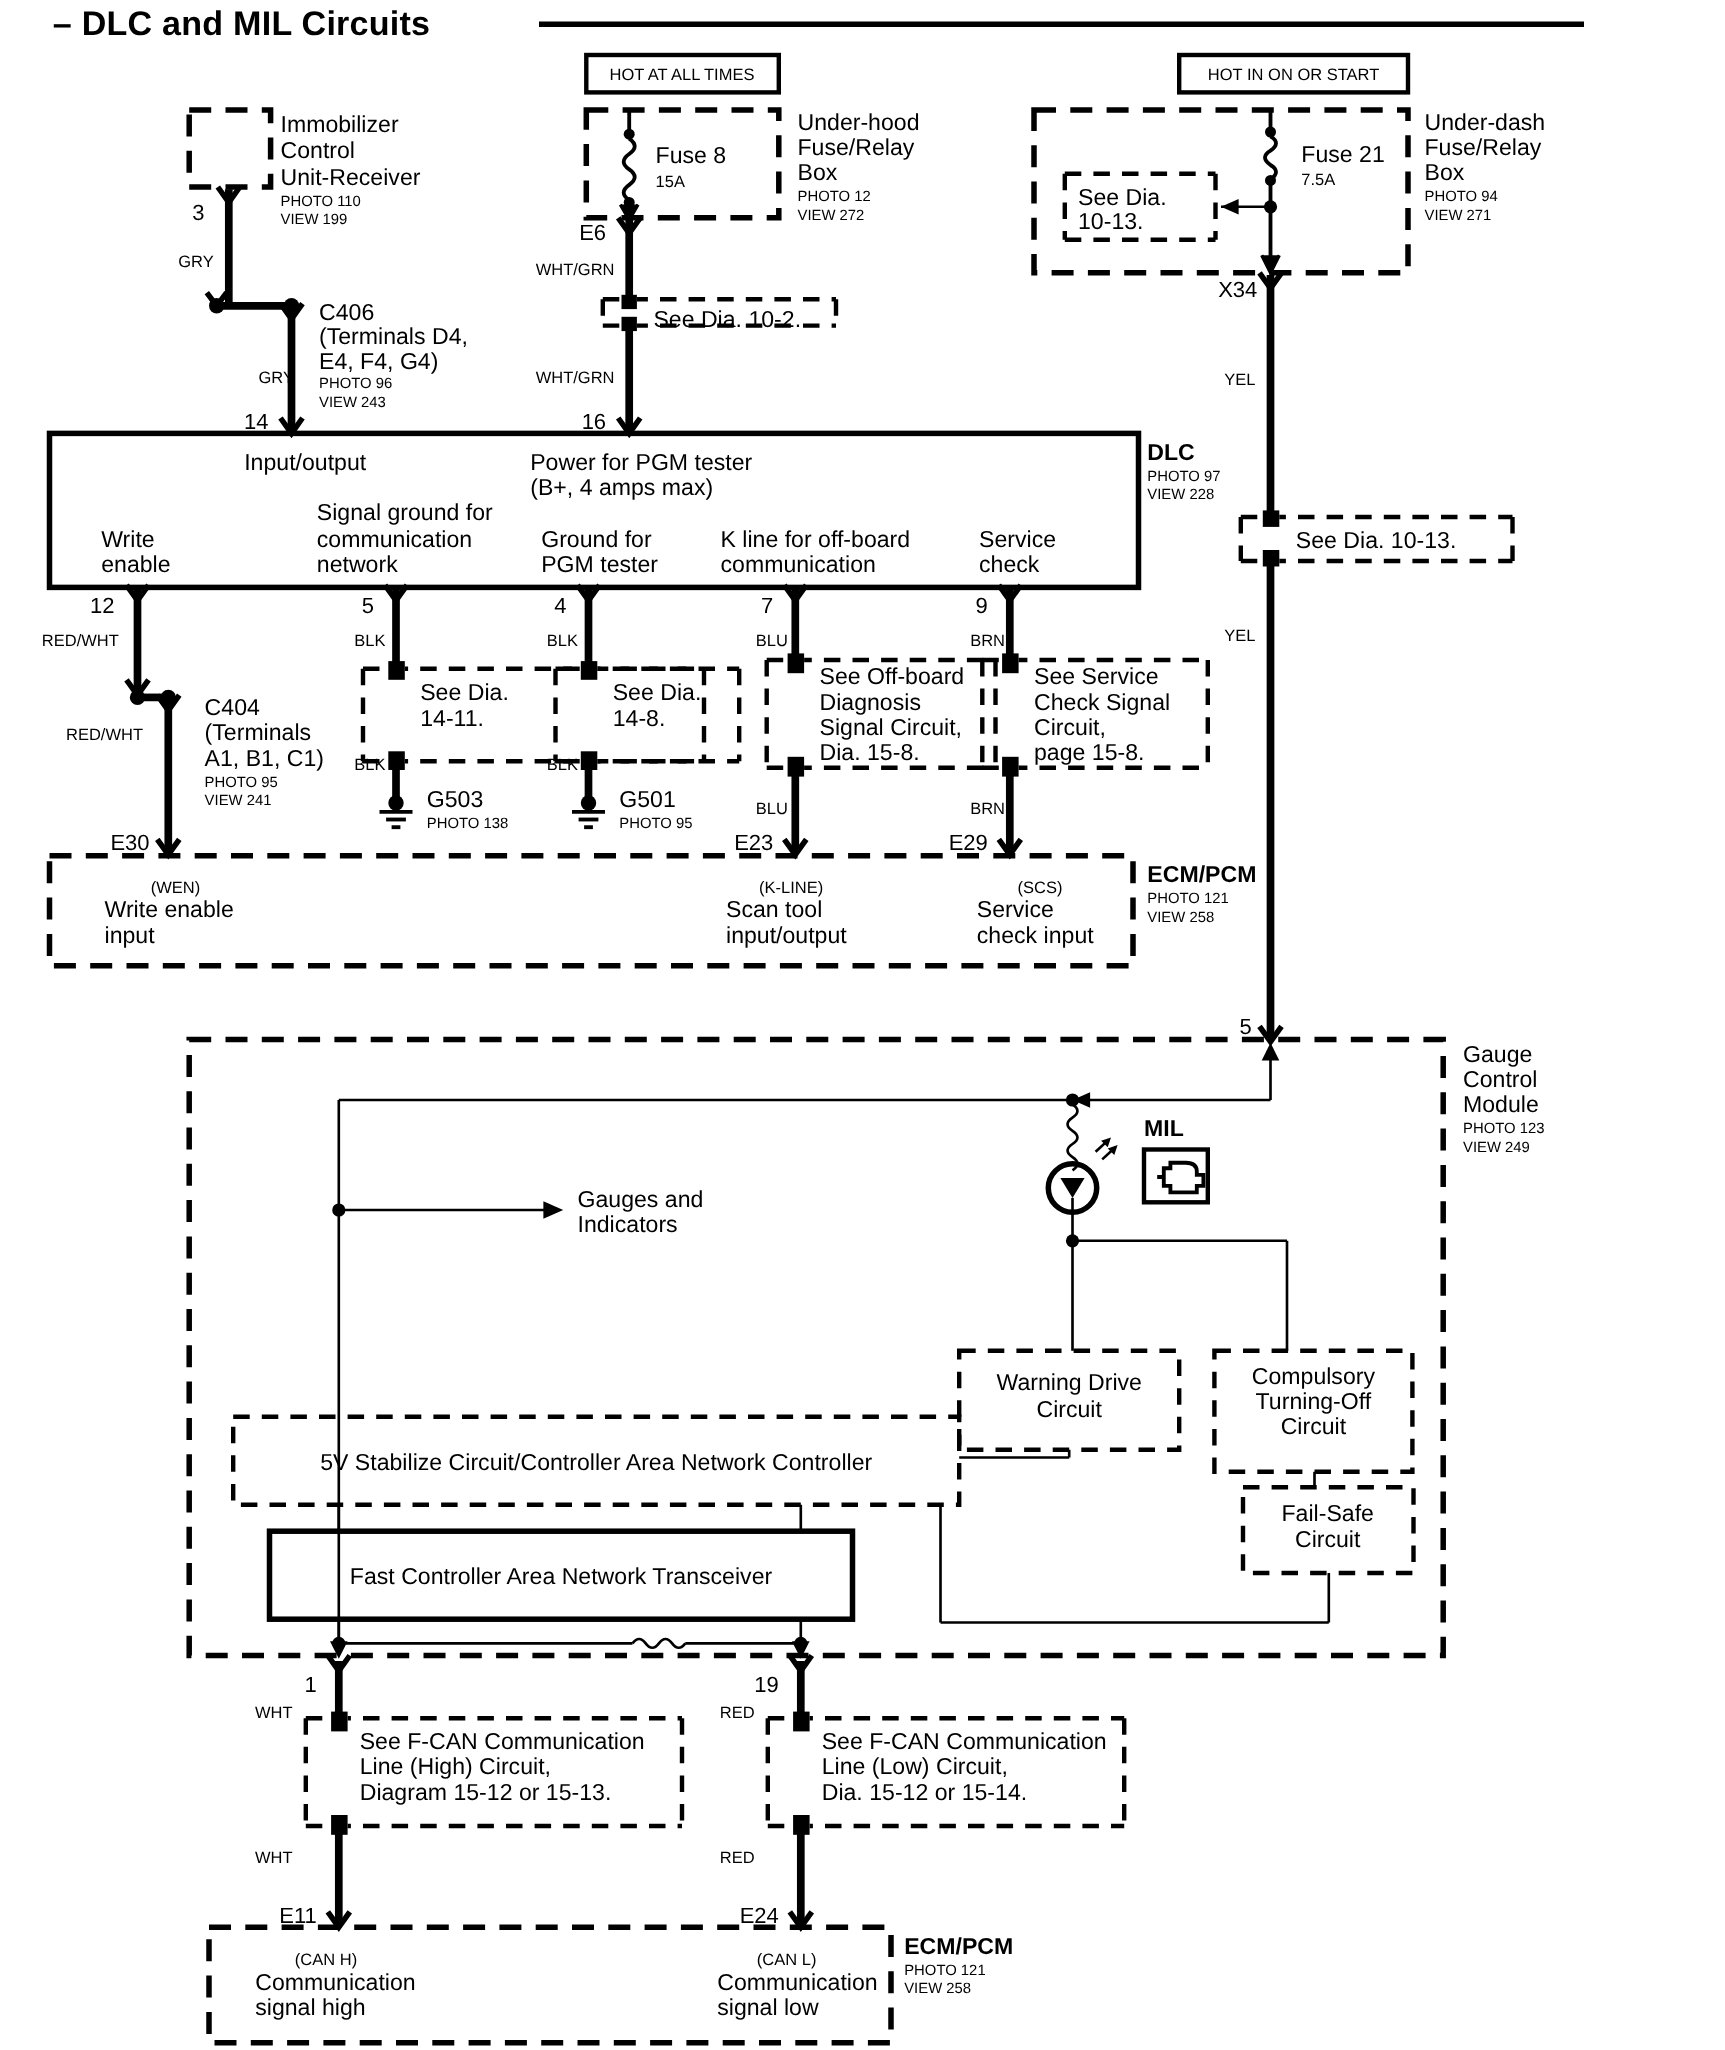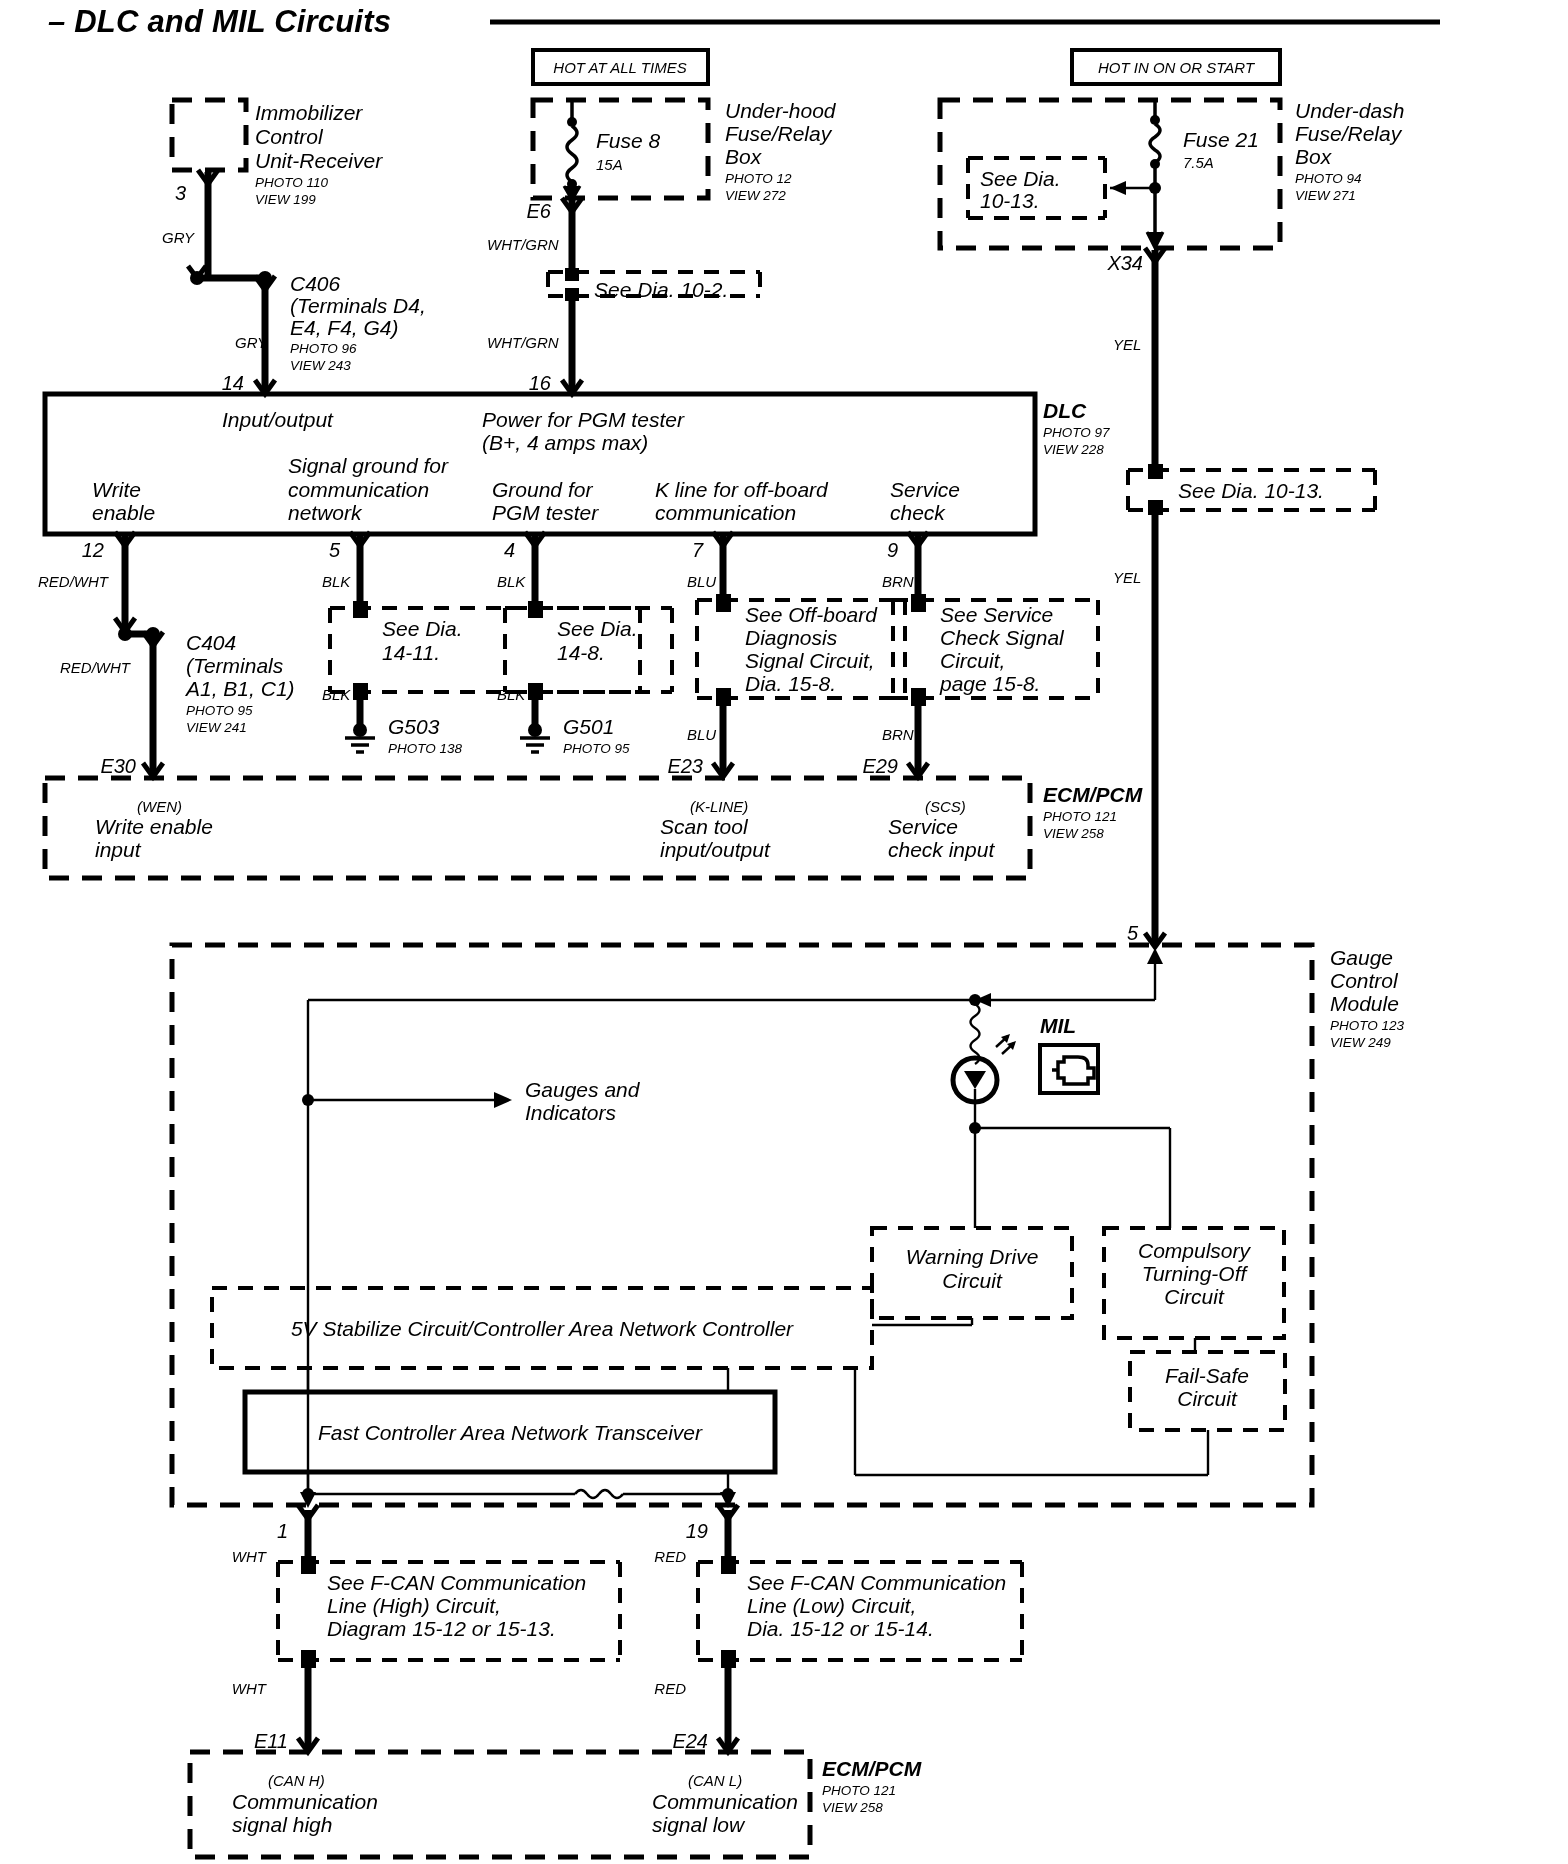--- a/index.html
+++ b/index.html
@@ -1,17 +1,17 @@
 <!DOCTYPE html>
 <html><head>
 <meta charset="utf-8">
 <style>
   html,body{margin:0;padding:0;background:#fff;}
   body{width:1568px;height:1864px;font-family:"Liberation Sans",sans-serif;color:#000;}
-  #sheet{position:relative;width:1547px;height:1864px;overflow:hidden;font-style:italic;}
+  #sheet{position:relative;width:1547px;height:1864px;overflow:hidden;}
   svg{position:absolute;left:0;top:0;}
   .wire{stroke:#000;fill:none;}
   .thick{stroke-width:7;}
   .med{stroke-width:3.5;}
   .thin{stroke-width:2.4;}
   .dash-box{stroke:#000;fill:none;stroke-width:5;stroke-dasharray:20 13;}
   .dash-box-s{stroke:#000;fill:none;stroke-width:4;stroke-dasharray:15 11;}
   .solid-box{stroke:#000;fill:none;stroke-width:4;}
   .solid-box-th{stroke:#000;fill:none;stroke-width:5;}
   text{font-family:"Liberation Sans",sans-serif;fill:#000;}

